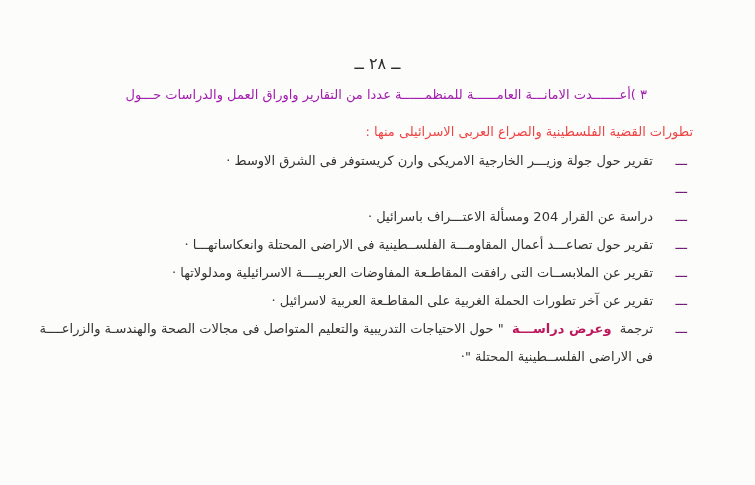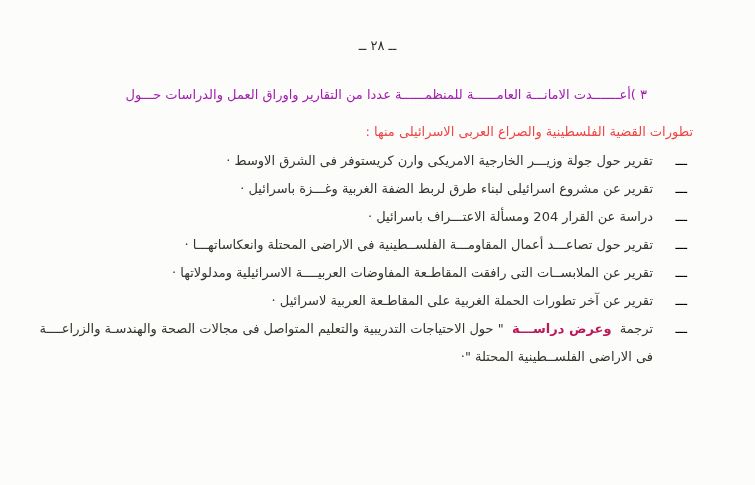--- a/index.html
+++ b/index.html
@@ -16,25 +16,25 @@
     height: 485px;
     background: #fcfcfa;
     direction: rtl;
     font-family: "DejaVu Sans", sans-serif;
     color: #33312b;
     font-size: 13px;
     -webkit-font-smoothing: antialiased;
   }
   .pageno {
     position: absolute;
-    top: 38px;
+    top: 54px;
     left: 0;
     right: 0;
     text-align: center;
-    font-size: 13px;
+    font-size: 16px;
     letter-spacing: 2px;
     color: #2e2c27;
     white-space: nowrap;
   }
   .line1 {
     position: absolute;
     top: 87px;
     right: 92px;
     white-space: nowrap;
     color: #a21caf;
@@ -61,21 +61,21 @@
   .brow {
     display: flex;
     align-items: flex-start;
     margin-bottom: 9px;
     line-height: 19px;
   }
   .dash {
     flex: 0 0 auto;
     width: 22px;
     margin-inline-end: 12px;
-    color: #000000;
+    color: #701a75;
     white-space: nowrap;
   }
   .btext {
     white-space: nowrap;
     color: #35332d;
   }
   .btext .emph {
     font-weight: 700;
     color: #be185d;
   }
@@ -111,21 +111,20 @@
 
   <div class="bullets">
 
     <div class="brow">
       <span class="dash">ـــ</span>
       <span class="btext">تقرير حول جولة وزيـــر الخارجية الامريكى  وارن كريستوفر فى الشرق الاوسط ·</span>
     </div>
 
     <div class="brow">
       <span class="dash">ـــ</span>
-      <span class="btext">تقرير عن مشروع اسرائيلى لبناء طرق لربط الضفة الغربية وغـــزة باسرائيل ·</span>
     </div>
 
     <div class="brow">
       <span class="dash">ـــ</span>
       <span class="btext">دراسة عن القرار 204 ومسألة  الاعتـــراف باسرائيل ·</span>
     </div>
 
     <div class="brow">
       <span class="dash">ـــ</span>
       <span class="btext">تقرير حول تصاعـــد أعمال المقاومـــة الفلســطينية فى الاراضى المحتلة وانعكاساتهـــا  ·</span>

